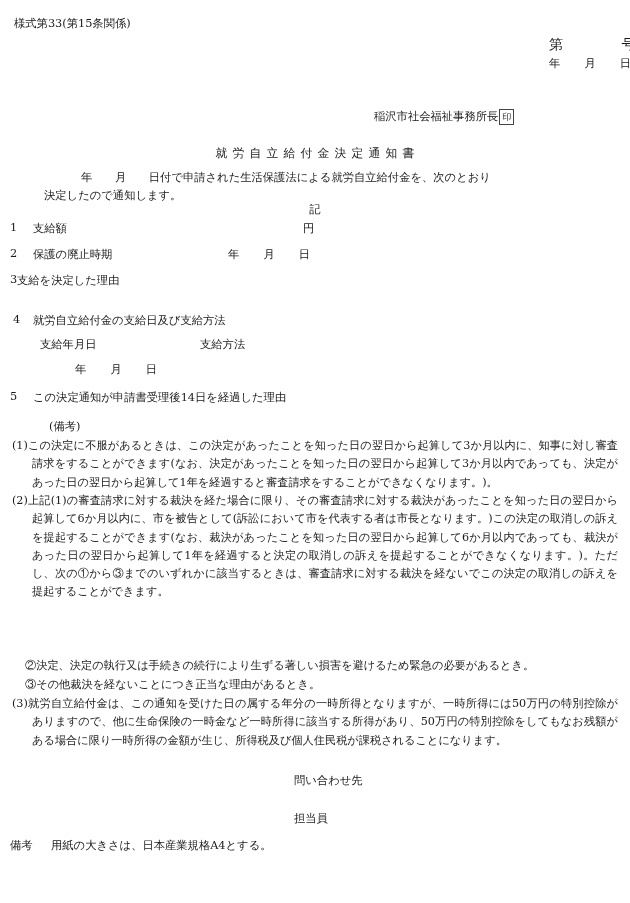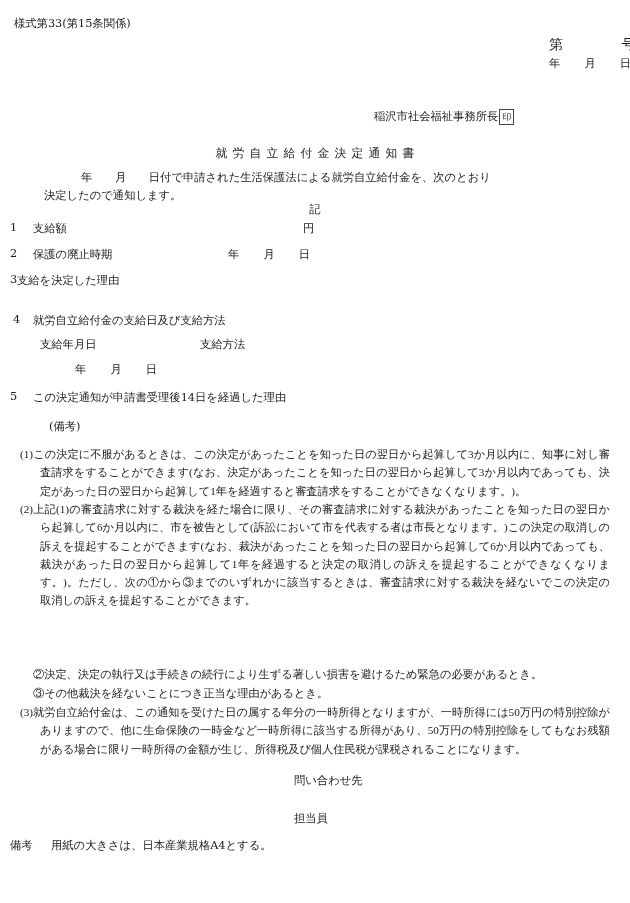--- a/index.html
+++ b/index.html
@@ -111,24 +111,23 @@
     position: absolute;
     left: 12px;
     width: 606px;
     font-size: 11.2px;
     line-height: 18.3px;
     text-align: justify;
     text-justify: inter-character;
     text-indent: 0;
   }
   .note p {
-    margin: 8px;
+    margin: 0;
     padding-left: 20px;
     text-indent: -20px;
-    font-family: Liberation Serif, serif;
   }
   .note.sub p { padding-left: 16px; text-indent: -16px; }
 
   #note1 { top: 437px; }
   #note2 { top: 492px; }
   #note-c1 { top: 602px; left: 25px; width: 593px; }
   #note-c2 { top: 657px; left: 25px; width: 593px; }
   #note-c3 { top: 676px; left: 25px; width: 593px; }
   #note3 { top: 695px; }
 

